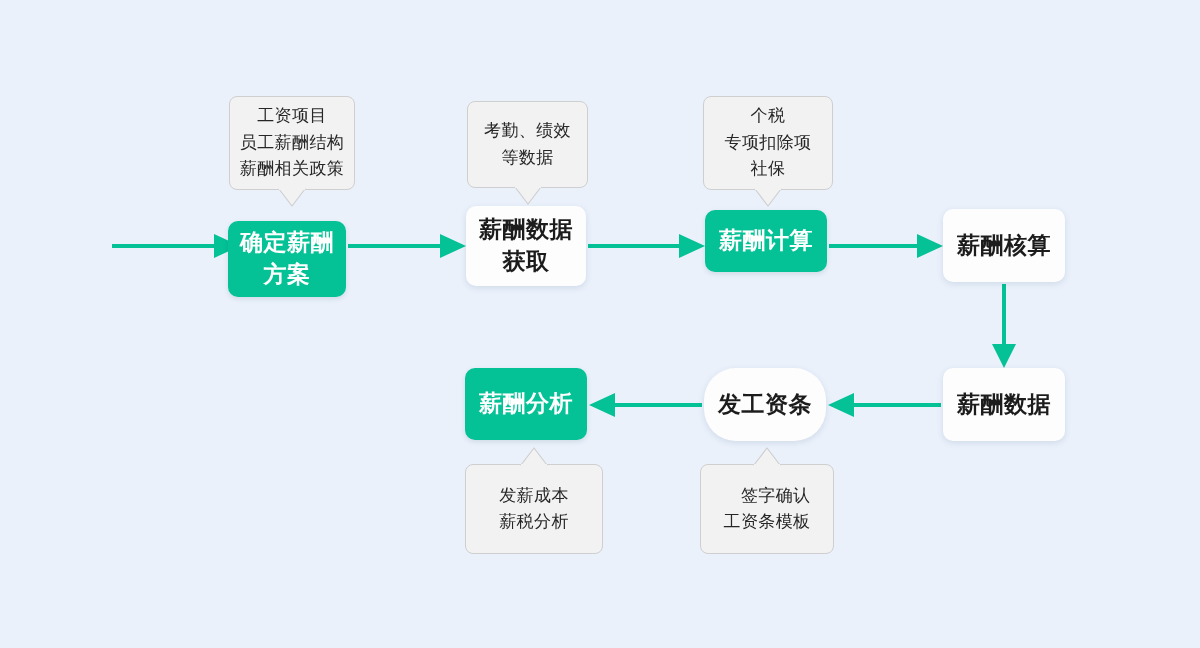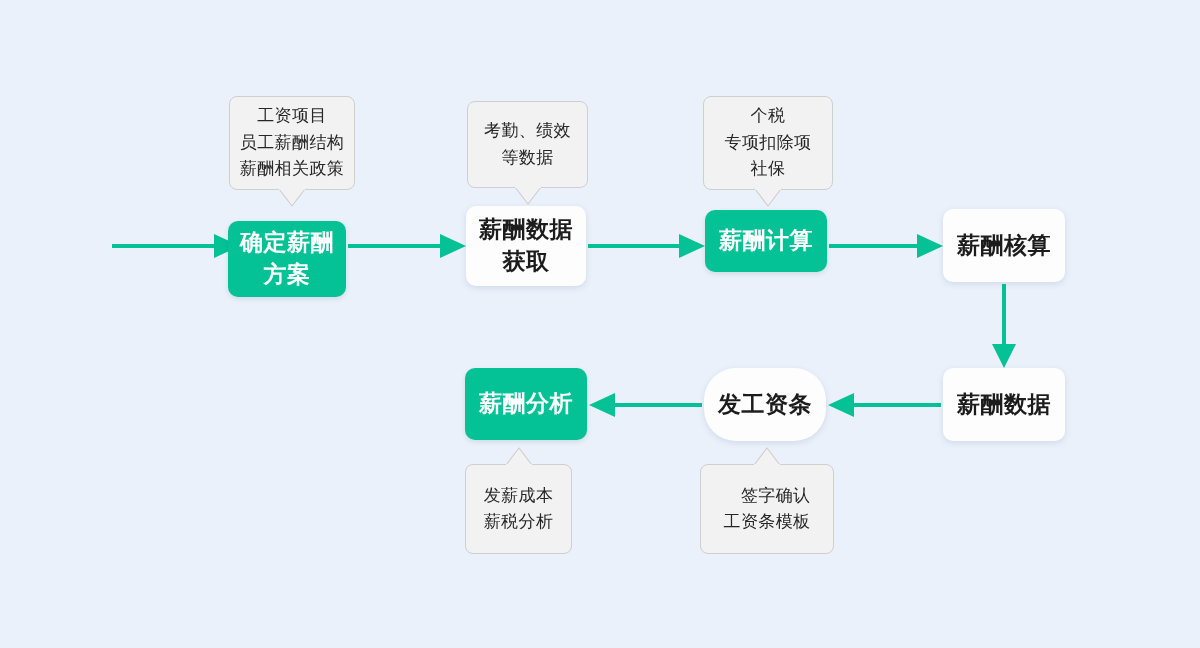--- a/index.html
+++ b/index.html
@@ -146,21 +146,21 @@
   <div class="callout point-down" style="left:703px; top:96px; width:130px; height:94px;">
     <span>个税
 专项扣除项
 社保</span>
     <svg class="tail" viewBox="0 0 28 18">
       <polygon points="1,0 14,17 27,0" fill="#f2f2f2" stroke="#cfcfcf" stroke-width="1.2" stroke-linejoin="round"></polygon>
       <line x1="1" y1="0" x2="27" y2="0" stroke="#f2f2f2" stroke-width="2"></line>
     </svg>
   </div>
 
-  <div class="callout point-up" style="left:465px; top:464px; width:107px; height:90px;">
+  <div class="callout point-up" style="left:465px; top:464px; width:138px; height:90px;">
     <span>发薪成本
 薪税分析</span>
     <svg class="tail" viewBox="0 0 28 18">
       <polygon points="1,18 14,1 27,18" fill="#f2f2f2" stroke="#cfcfcf" stroke-width="1.2" stroke-linejoin="round"></polygon>
       <line x1="1" y1="18" x2="27" y2="18" stroke="#f2f2f2" stroke-width="2"></line>
     </svg>
   </div>
 
   <div class="callout point-up" style="left:700px; top:464px; width:134px; height:90px;text-align:right;">
     <span>签字确认

